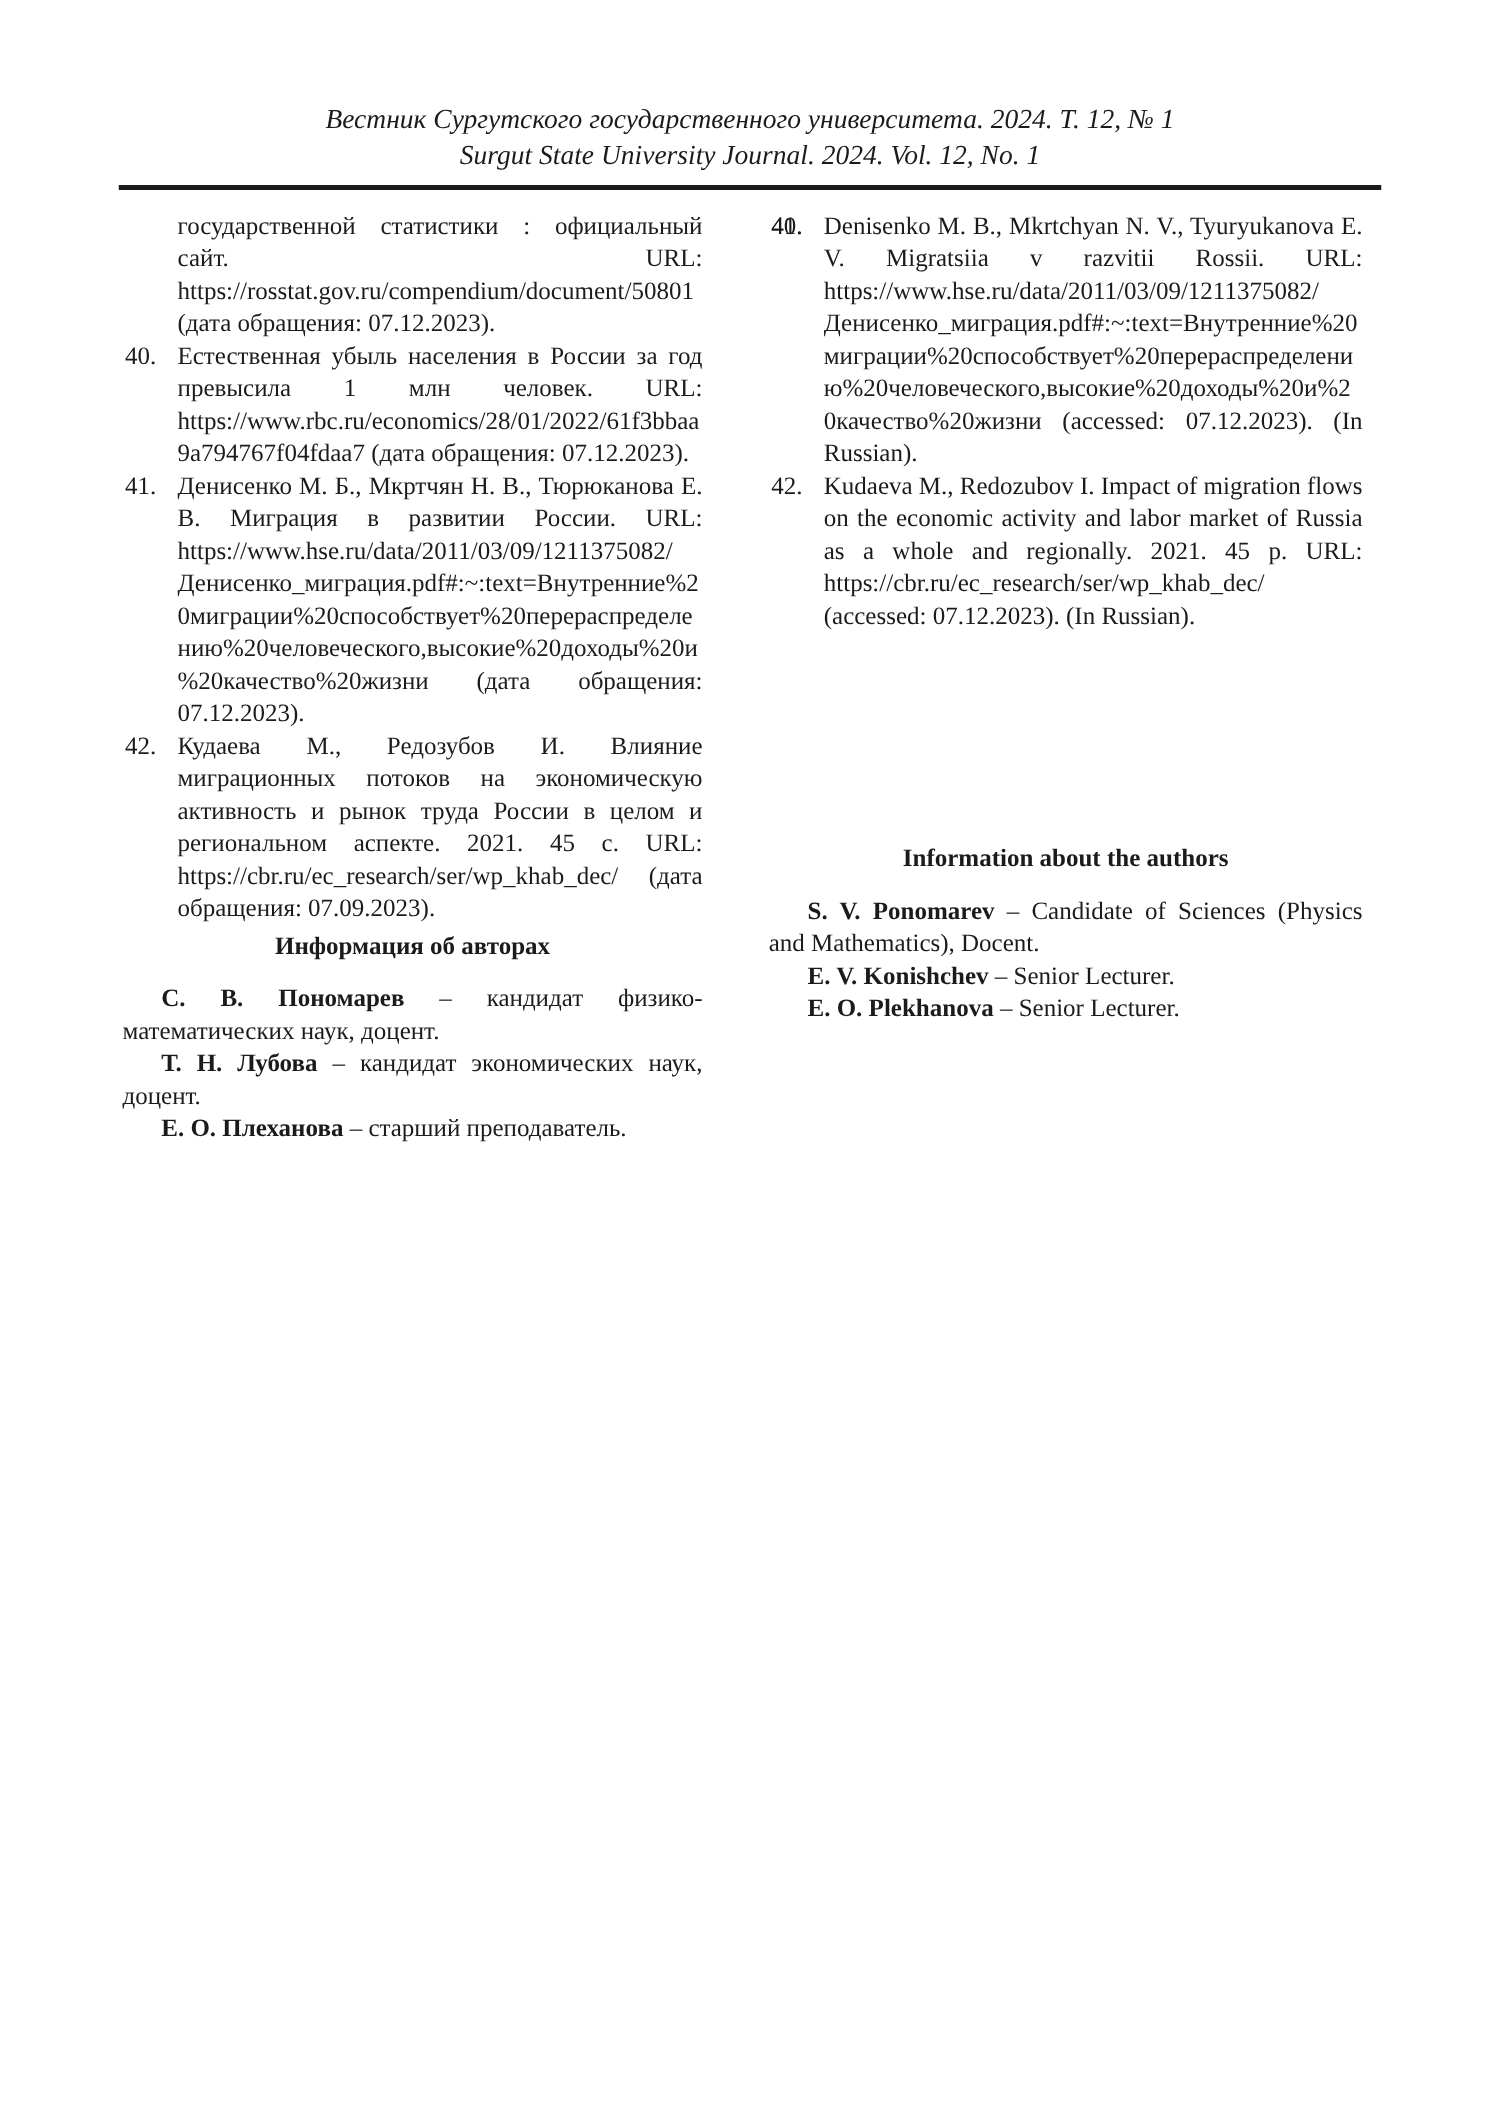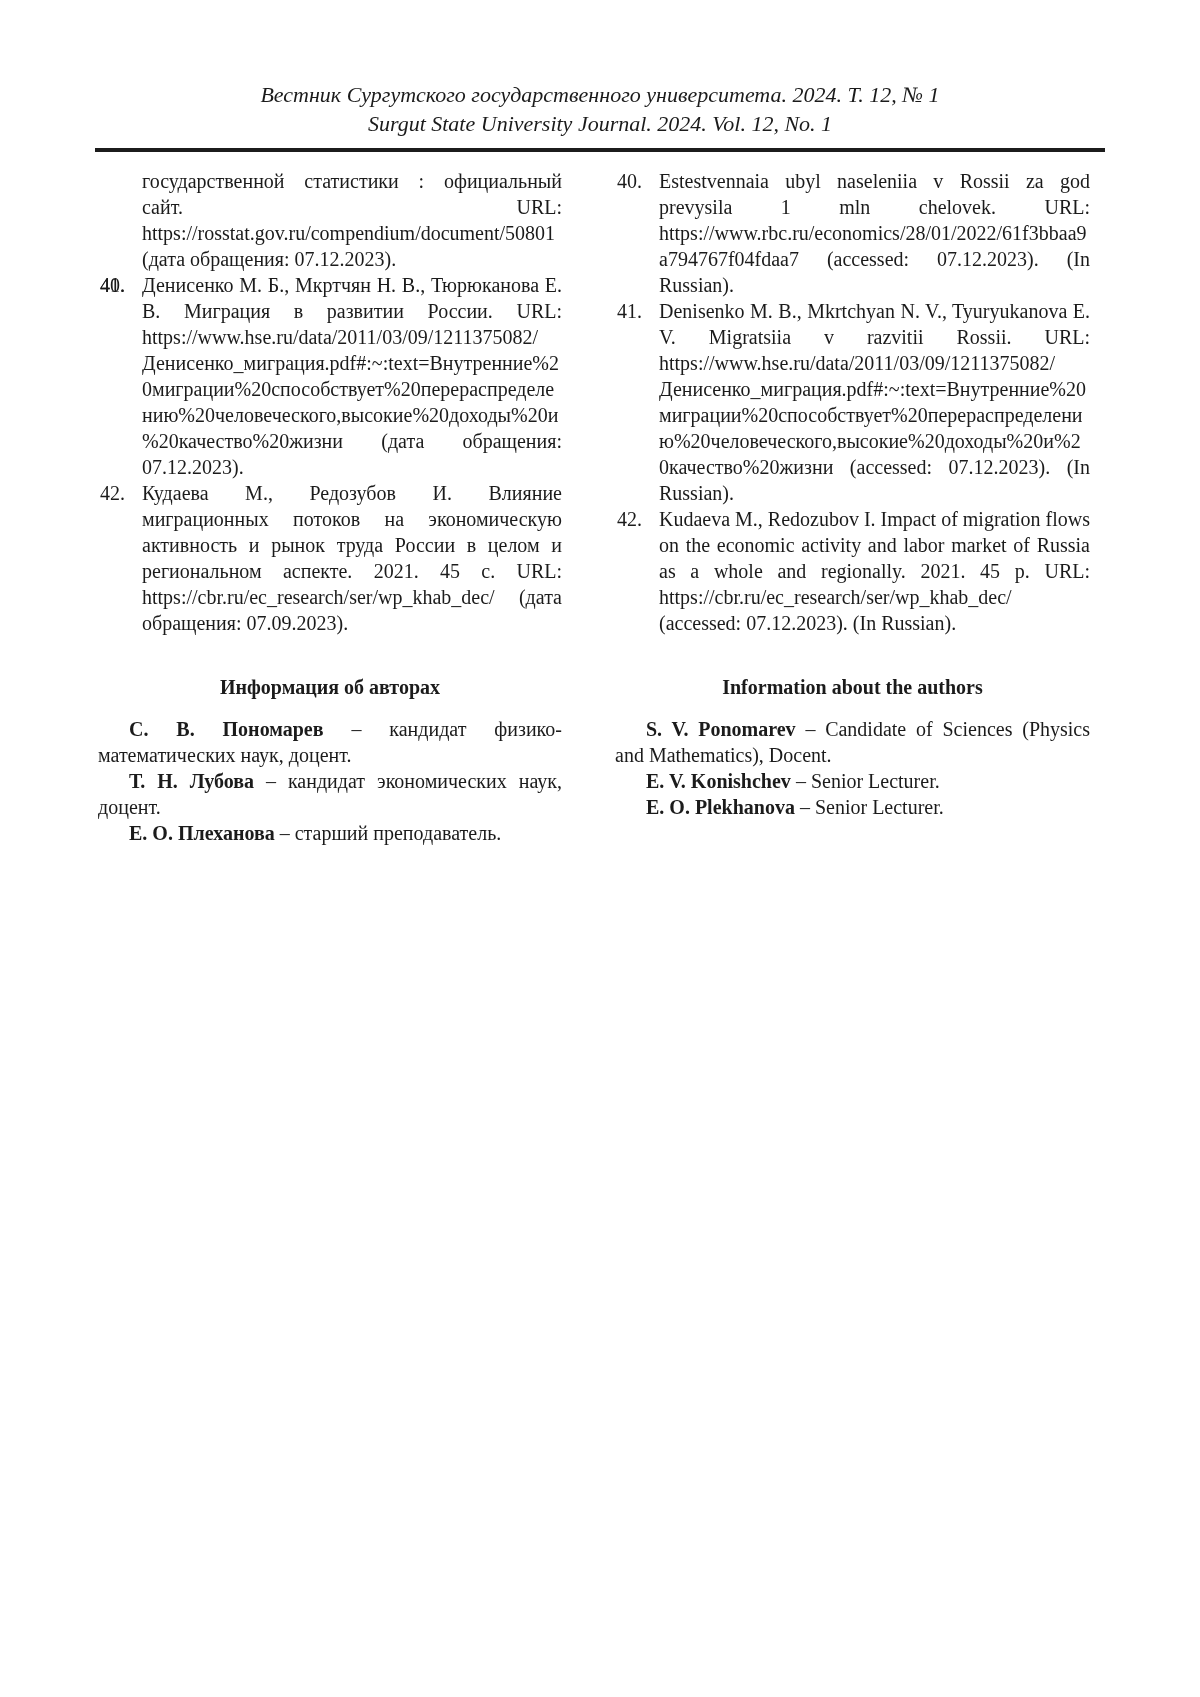--- a/index.html
+++ b/index.html
@@ -44,37 +44,37 @@
     <div class="header-line">Surgut State University Journal. 2024. Vol. 12, No. 1</div>
   </header>
   <div class="header-rule"></div>
 
   <main class="columns">
 
     <section class="col col-left">
       <div class="refs-block">
         <p class="ref-cont">государственной статистики : официальный сайт. URL: https://rosstat.gov.ru/compendium/document/50801 (дата обращения: 07.12.2023).</p>
         <div>
-            <div class="ref-item"><span class="ref-num">40.</span></div>
+            <div class="ref-item"><span class="ref-num">40.</span><span class="ref-text">Естественная убыль населения в России за год превысила 1 млн человек. URL: https://www.rbc.ru/economics/28/01/2022/61f3bbaa9a794767f04fdaa7 (дата обращения: 07.12.2023).</span></div>
             <div class="ref-item"><span class="ref-num">41.</span><span class="ref-text">Денисенко М. Б., Мкртчян Н. В., Тюрюканова Е. В. Миграция в развитии России. URL: https://www.hse.ru/data/2011/03/09/1211375082/Денисенко_миграция.pdf#:~:text=Внутренние%20миграции%20способствует%20перераспределению%20человеческого,высокие%20доходы%20и%20качество%20жизни (дата обращения: 07.12.2023).</span></div>
             <div class="ref-item"><span class="ref-num">42.</span><span class="ref-text">Кудаева М., Редозубов И. Влияние миграционных потоков на экономическую активность и рынок труда России в целом и региональном аспекте. 2021. 45 с. URL: https://cbr.ru/ec_research/ser/wp_khab_dec/ (дата обращения: 07.09.2023).</span></div>
           </div>
       </div>
       <h3 class="sec-heading">Информация об авторах</h3>
       <div>
           <p class="author-line"><b>С. В. Пономарев</b><span> – кандидат физико-математических наук, доцент.</span></p>
           <p class="author-line"><b>Т. Н. Лубова</b><span> – кандидат экономических наук, доцент.</span></p>
           <p class="author-line"><b>Е. О. Плеханова</b><span> – старший преподаватель.</span></p>
         </div>
     </section>
 
     <section class="col col-right">
       <div class="refs-block">
         <div>
-            <div class="ref-item"><span class="ref-num">40.</span><span class="ref-text">Estestvennaia ubyl naseleniia v Rossii za god prevysila 1 mln chelovek. URL: https://www.rbc.ru/economics/28/01/2022/61f3bbaa9a794767f04fdaa7 (accessed: 07.12.2023). (In Russian).</span></div>
+            <div class="ref-item"><span class="ref-num">40.</span></div>
             <div class="ref-item"><span class="ref-num">41.</span><span class="ref-text">Denisenko M. B., Mkrtchyan N. V., Tyuryukanova E. V. Migratsiia v razvitii Rossii. URL: https://www.hse.ru/data/2011/03/09/1211375082/Денисенко_миграция.pdf#:~:text=Внутренние%20миграции%20способствует%20перераспределению%20человеческого,высокие%20доходы%20и%20качество%20жизни (accessed: 07.12.2023). (In Russian).</span></div>
             <div class="ref-item"><span class="ref-num">42.</span><span class="ref-text">Kudaeva M., Redozubov I. Impact of migration flows on the economic activity and labor market of Russia as a whole and regionally. 2021. 45 p. URL: https://cbr.ru/ec_research/ser/wp_khab_dec/ (accessed: 07.12.2023). (In Russian).</span></div>
           </div>
       </div>
       <h3 class="sec-heading">Information about the authors</h3>
       <div>
           <p class="author-line"><b>S. V. Ponomarev</b><span> – Candidate of Sciences (Physics and Mathematics), Docent.</span></p>
           <p class="author-line"><b>E. V. Konishchev</b><span> – Senior Lecturer.</span></p>
           <p class="author-line"><b>E. O. Plekhanova</b><span> – Senior Lecturer.</span></p>
         </div>

